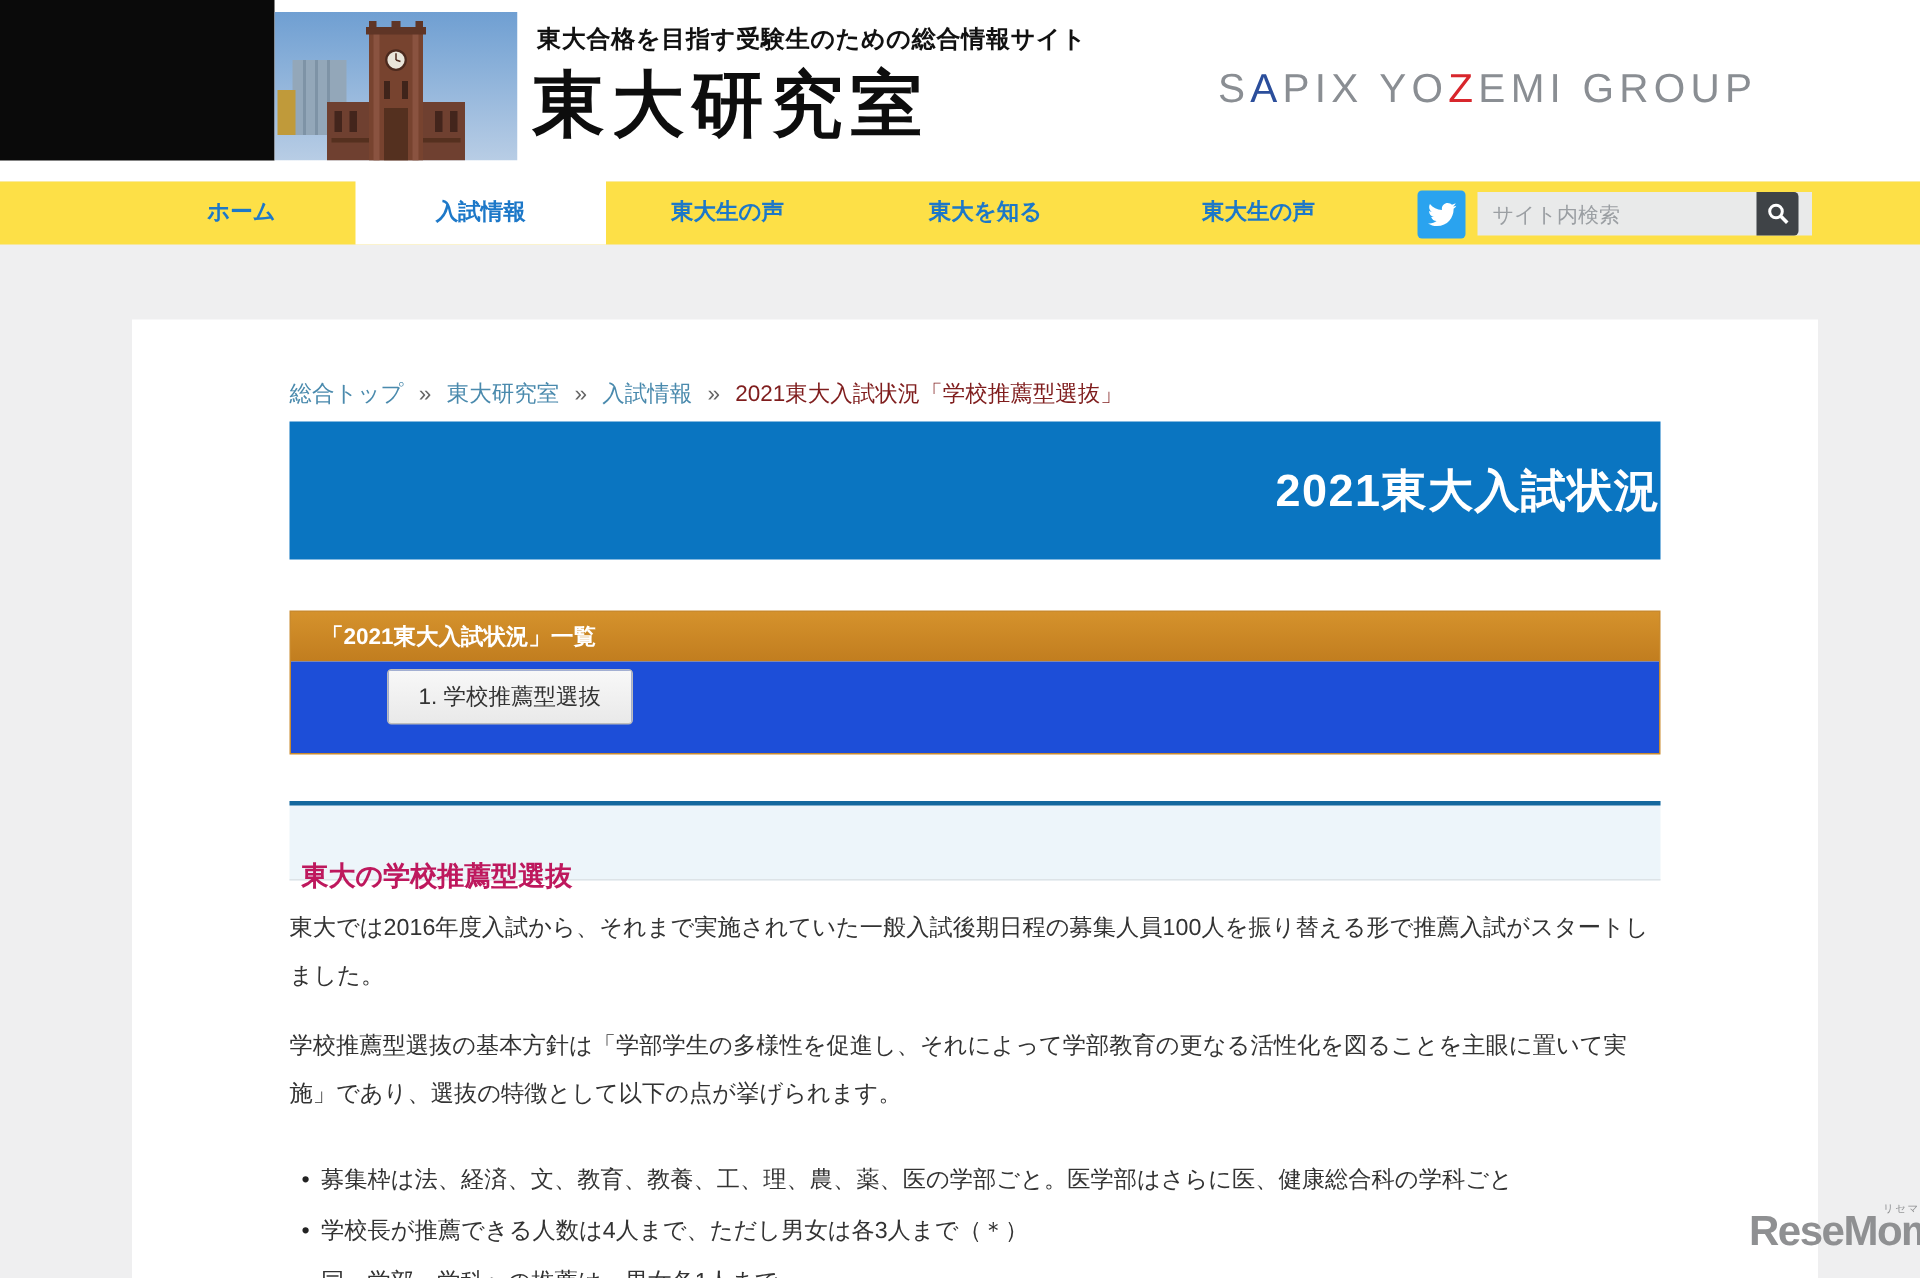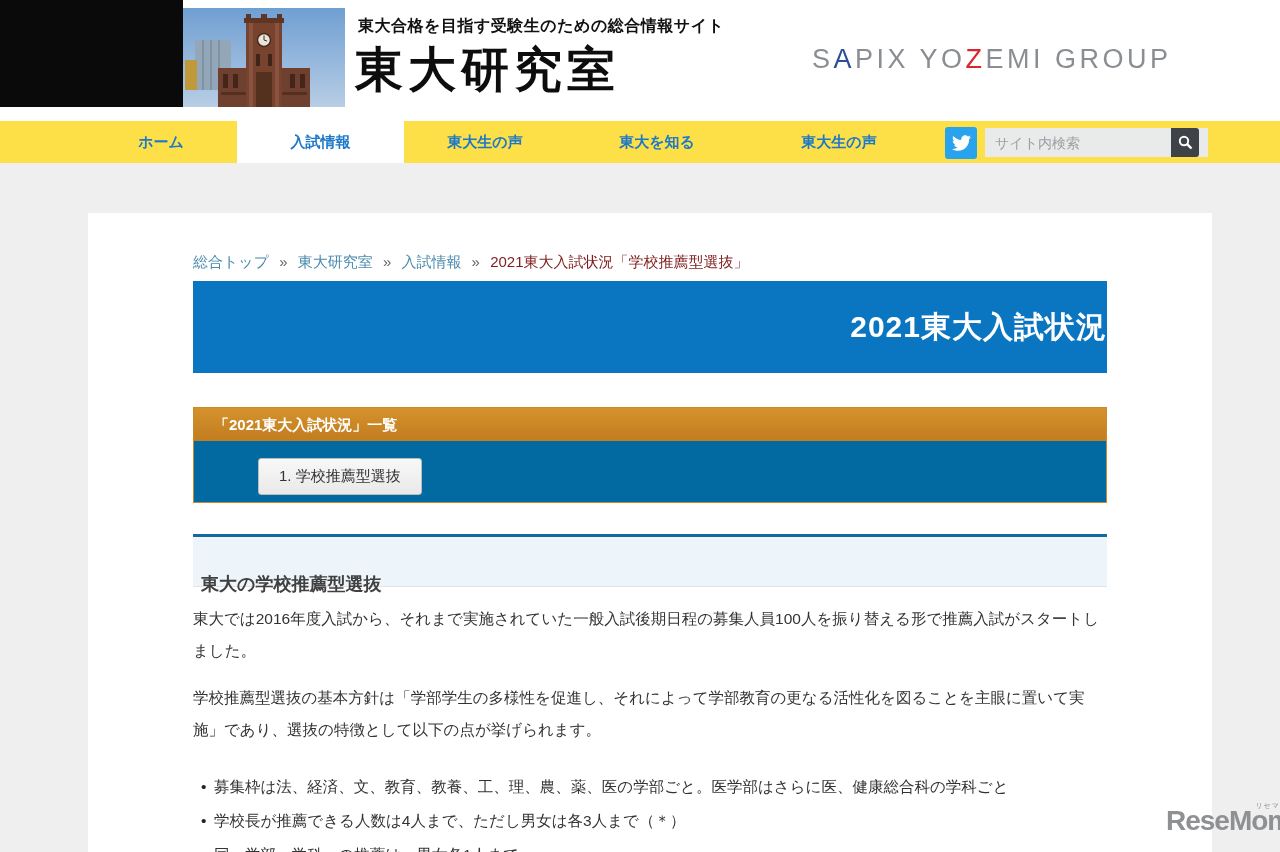--- a/index.html
+++ b/index.html
@@ -32,25 +32,25 @@
   .breadcrumb { position: absolute; left: 105px; top: 40px; font-size: 15px; color: #555; }
   .breadcrumb .bc-link { color: #4a8aad; text-decoration: none; cursor: pointer; }
   .breadcrumb .bc-sep { color: #666; margin: 0 6px; }
   .breadcrumb .bc-current { color: #7f1d1d; }
 
   .title-banner { position: absolute; left: 105px; top: 68px; width: 914px; height: 92px; background: #0a75c1; display: flex; align-items: center; justify-content: flex-end; }
   .title-banner h1 { color: #ffffff; font-size: 30px; font-weight: bold; padding-left: 21px; letter-spacing: 1px; }
 
   .toc-box { position: absolute; left: 105px; top: 194px; width: 914px; height: 96px; border: 1px solid #c98a2d; }
   .toc-header { height: 33px; line-height: 33px; background: linear-gradient(#d5922c, #c17d1f); color: #ffffff; font-size: 15px; font-weight: bold; padding-left: 20px; }
-  .toc-body { height: 61px; background: #0369a1; padding: 17px 0 0 64px; }
+  .toc-body { height: 61px; background: #1d4ed8; padding: 5px 0 0 64px; }
   .toc-btn { display: inline-block; padding: 8px 20px; font-size: 15px; color: #333; background: linear-gradient(#f8f8f8, #e9e9e9); border: 1px solid #bcbcbc; border-radius: 3px; cursor: pointer; font-family: "Liberation Sans", sans-serif; }
 
   .section-heading { position: absolute; left: 105px; top: 321px; width: 914px; height: 53px; background: #edf5fa; border-top: 3px solid #14689e; border-bottom: 1px solid #dde3e7; display: flex; align-items: center; }
-  .section-heading h2 { color: #404040; font-size: 18px; font-weight: bold; padding-left: 8px; margin-top: 44px; }
+  .section-heading h2 { color: #be185d; font-size: 18px; font-weight: bold; padding-left: 8px; margin-top: 44px; }
 
   .body-text { position: absolute; left: 105px; top: 390px; width: 918px; font-size: 15.5px; color: #333; }
   .body-text p { line-height: 32px; margin-bottom: 15px; }
   .bullets { list-style: none; margin-top: 24px; }
   .bullets li { line-height: 34px; padding-left: 21px; position: relative; }
   .bullets li::before { content: "\2022"; position: absolute; left: 8px; color: #222; }
 
   
   .watermark { position: absolute; left: 1166px; top: 805px; color: #8f9092; }
   .watermark .wm-text { font-size: 28px; font-weight: bold; letter-spacing: -1px; }

